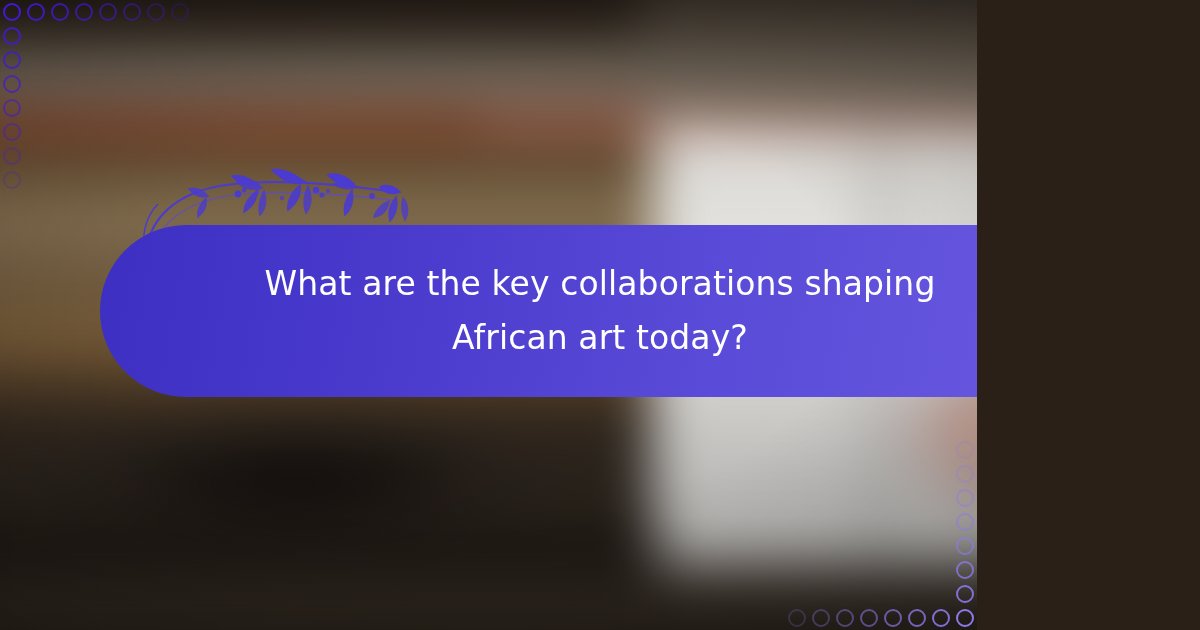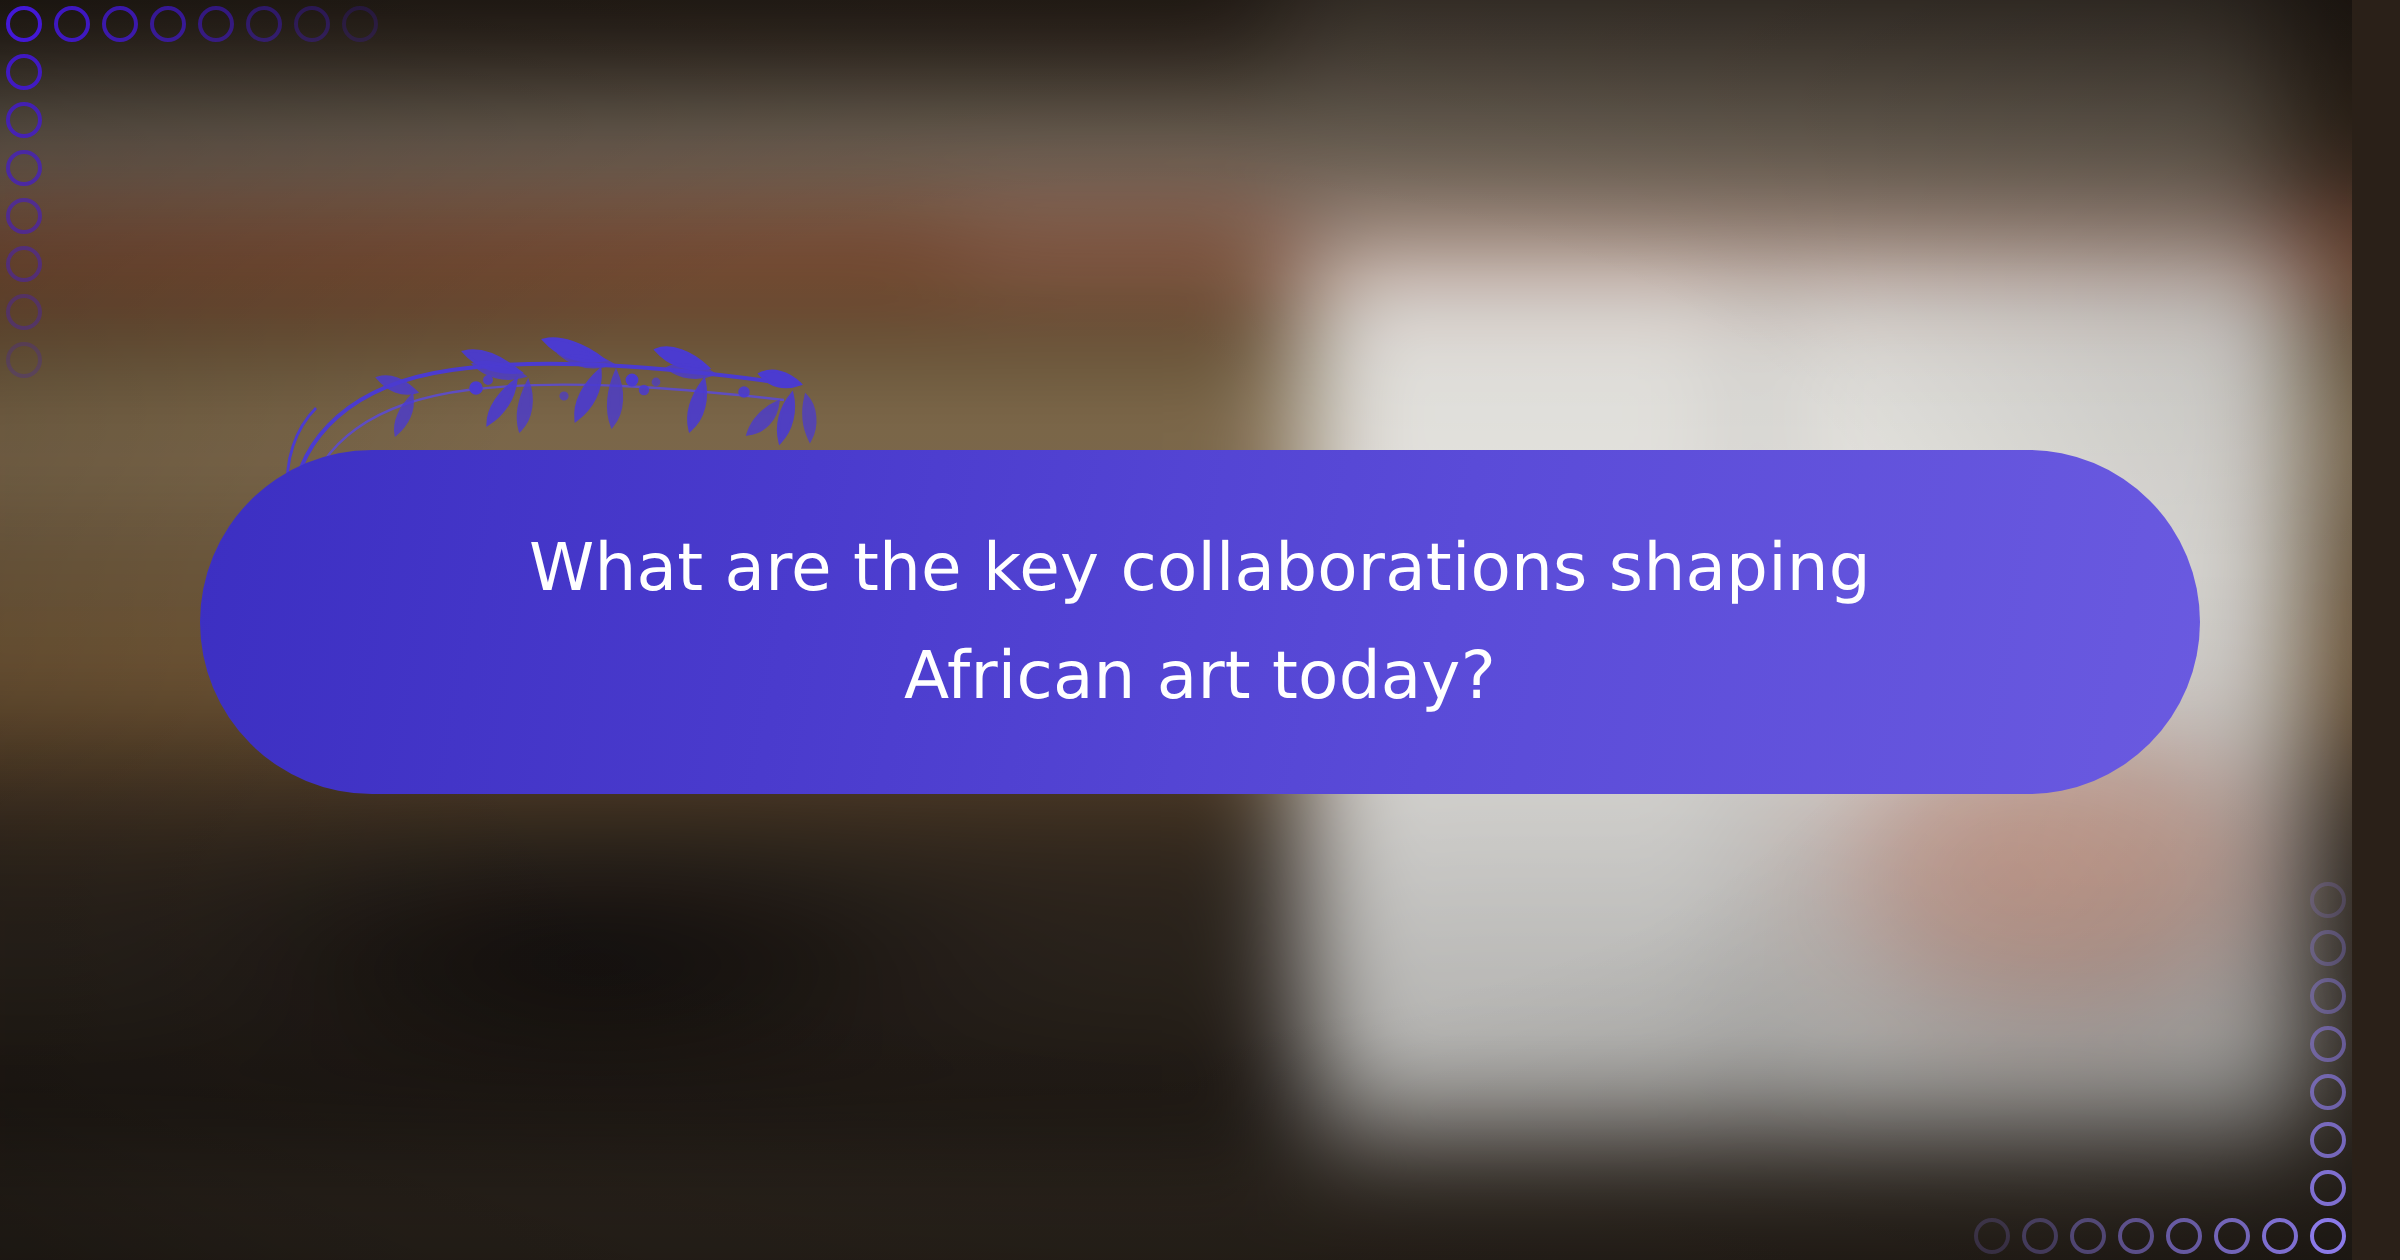--- a/index.html
+++ b/index.html
@@ -6,21 +6,21 @@
 
   html, body {
     width:1200px; height:630px;
     overflow:hidden;
     background:#2a2018;
     font-family:"Liberation Sans", sans-serif;
   }
 
   #stage {
     position:relative;
-    width:1176px;
+    width:977px;
     height:630px;
     overflow:hidden;
   }
 
   
   .bg-photo {
     position:absolute;
     inset:-60px;
     filter: blur(26px) saturate(0.92);
   }

